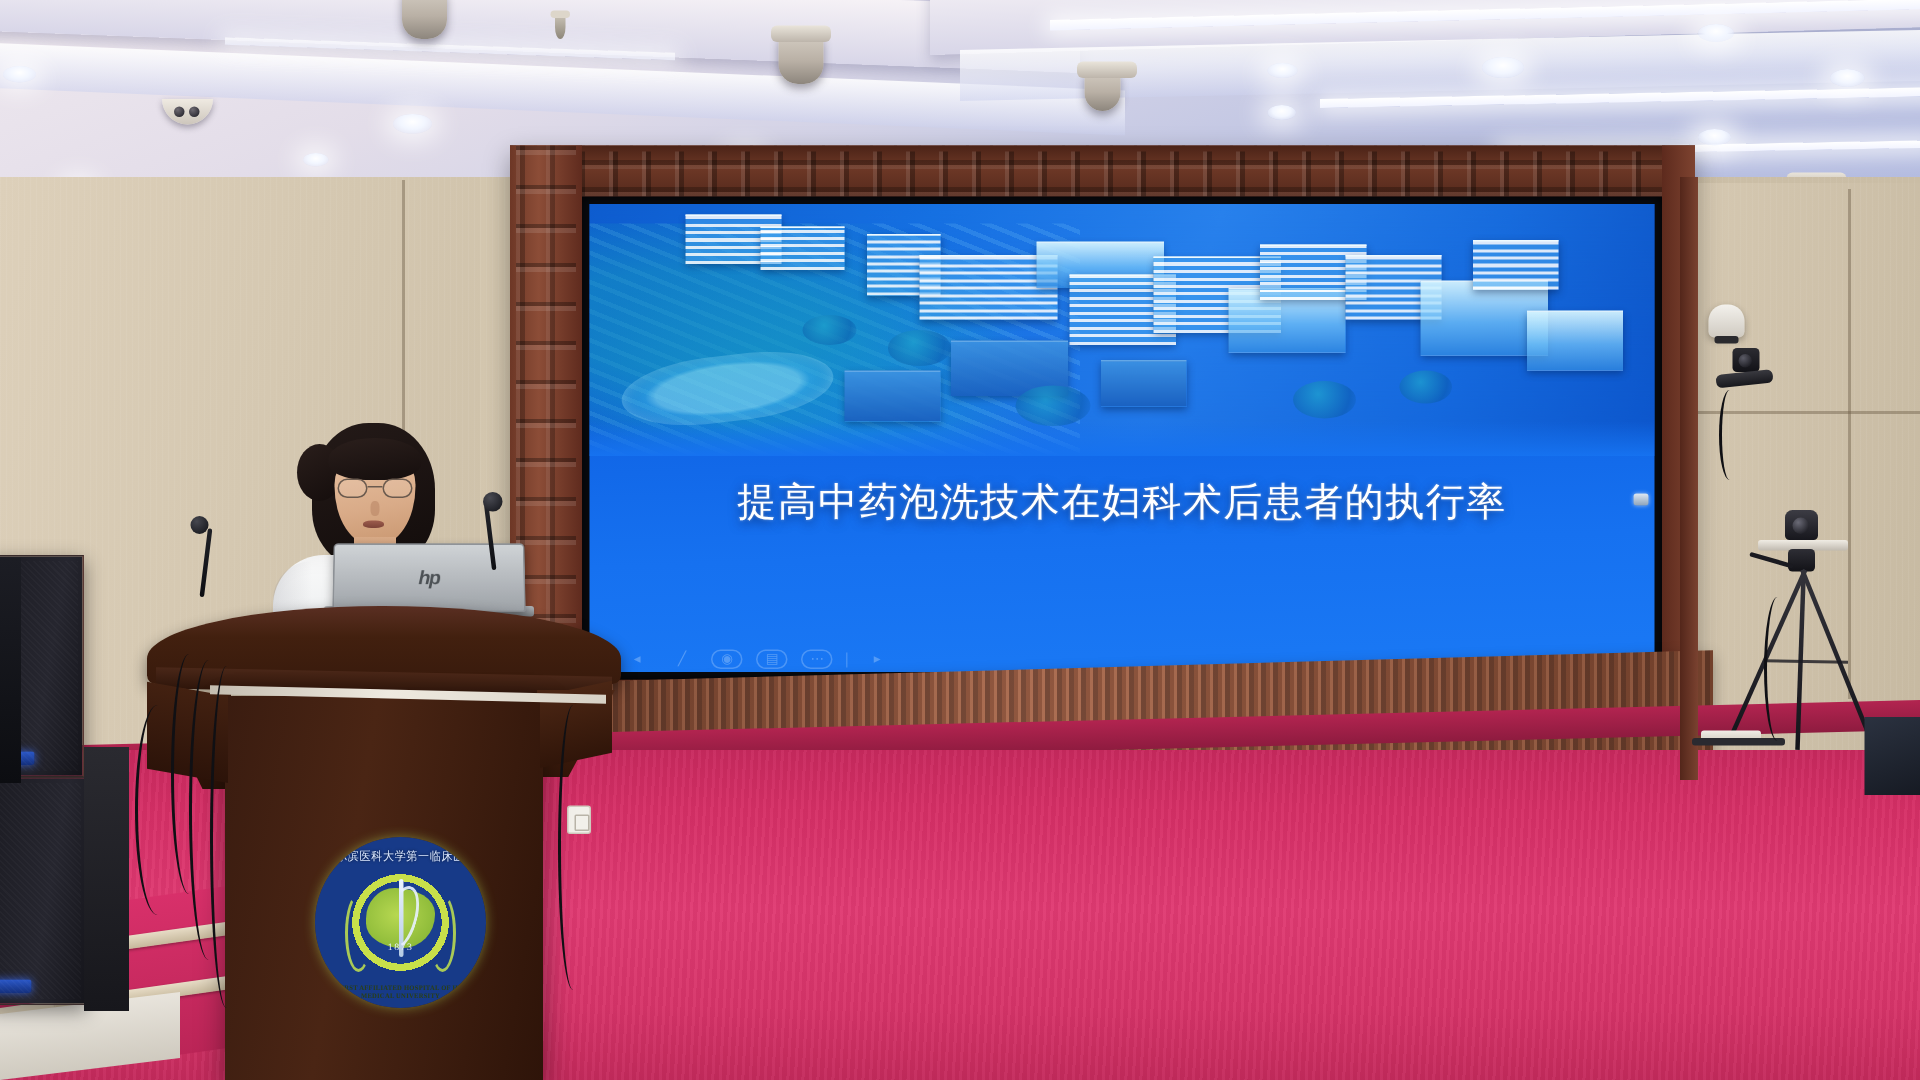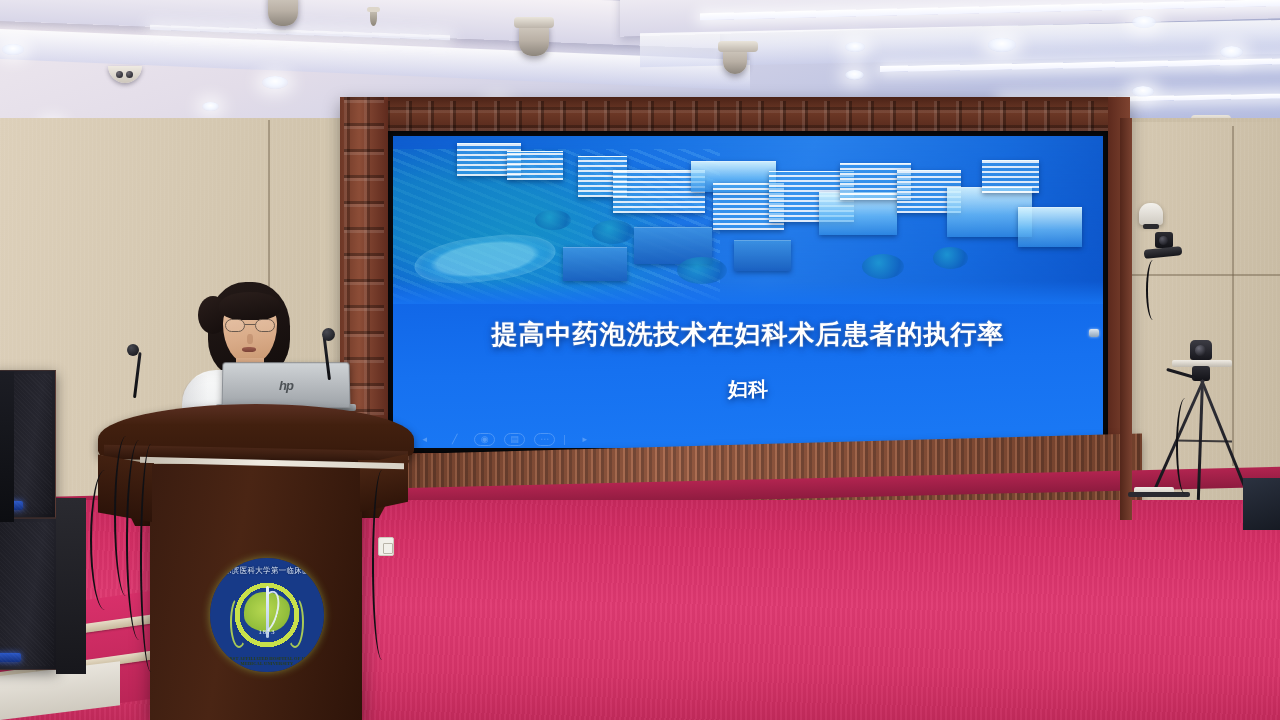--- a/index.html
+++ b/index.html
@@ -201,21 +201,21 @@
     position:absolute; left:0; bottom:0; width:100%; height:14%;
     background: linear-gradient(180deg, rgba(17,110,235,0), #1672f0);
   }
 
   .slide-title {
     position: absolute;
     left: 0; right: 0; top: 58%;
     text-align: center;
     color: #ffffff;
     font-size: 26px;
-    font-weight: bold;
+    font-weight: normal;
     letter-spacing: 1px;
     text-shadow: 0 2px 7px rgba(0,30,90,.75), 0 0 2px rgba(255,255,255,.5);
   }
   .slide-sub {
     position: absolute;
     left: 0; right: 0; top: 77%;
     text-align: center;
     color: #ffffff;
     font-size: 20px;
     font-weight: bold;
@@ -755,21 +755,20 @@
 
           <div class="tree" style="left:20%; top:44%; width:5%; height:12%;"></div>
           <div class="tree" style="left:28%; top:50%; width:6%; height:14%;"></div>
           <div class="tree" style="left:40%; top:72%; width:7%; height:16%;"></div>
           <div class="tree" style="left:66%; top:70%; width:6%; height:15%;"></div>
           <div class="tree" style="left:76%; top:66%; width:5%; height:13%;"></div>
           <div class="aerial-fade"></div>
         </div>
 
         <div class="slide-title">提高中药泡洗技术在妇科术后患者的执行率</div>
-        <div class="slide-sub">妇科</div>
 
         <div class="ppt-toolbar">
           <span class="ppt-btn plain">◂</span>
           <span class="ppt-btn plain">╱</span>
           <span class="ppt-btn">◉</span>
           <span class="ppt-btn">▤</span>
           <span class="ppt-btn">⋯</span>
           <span class="ppt-sep"></span>
           <span class="ppt-btn plain">▸</span>
         </div>

